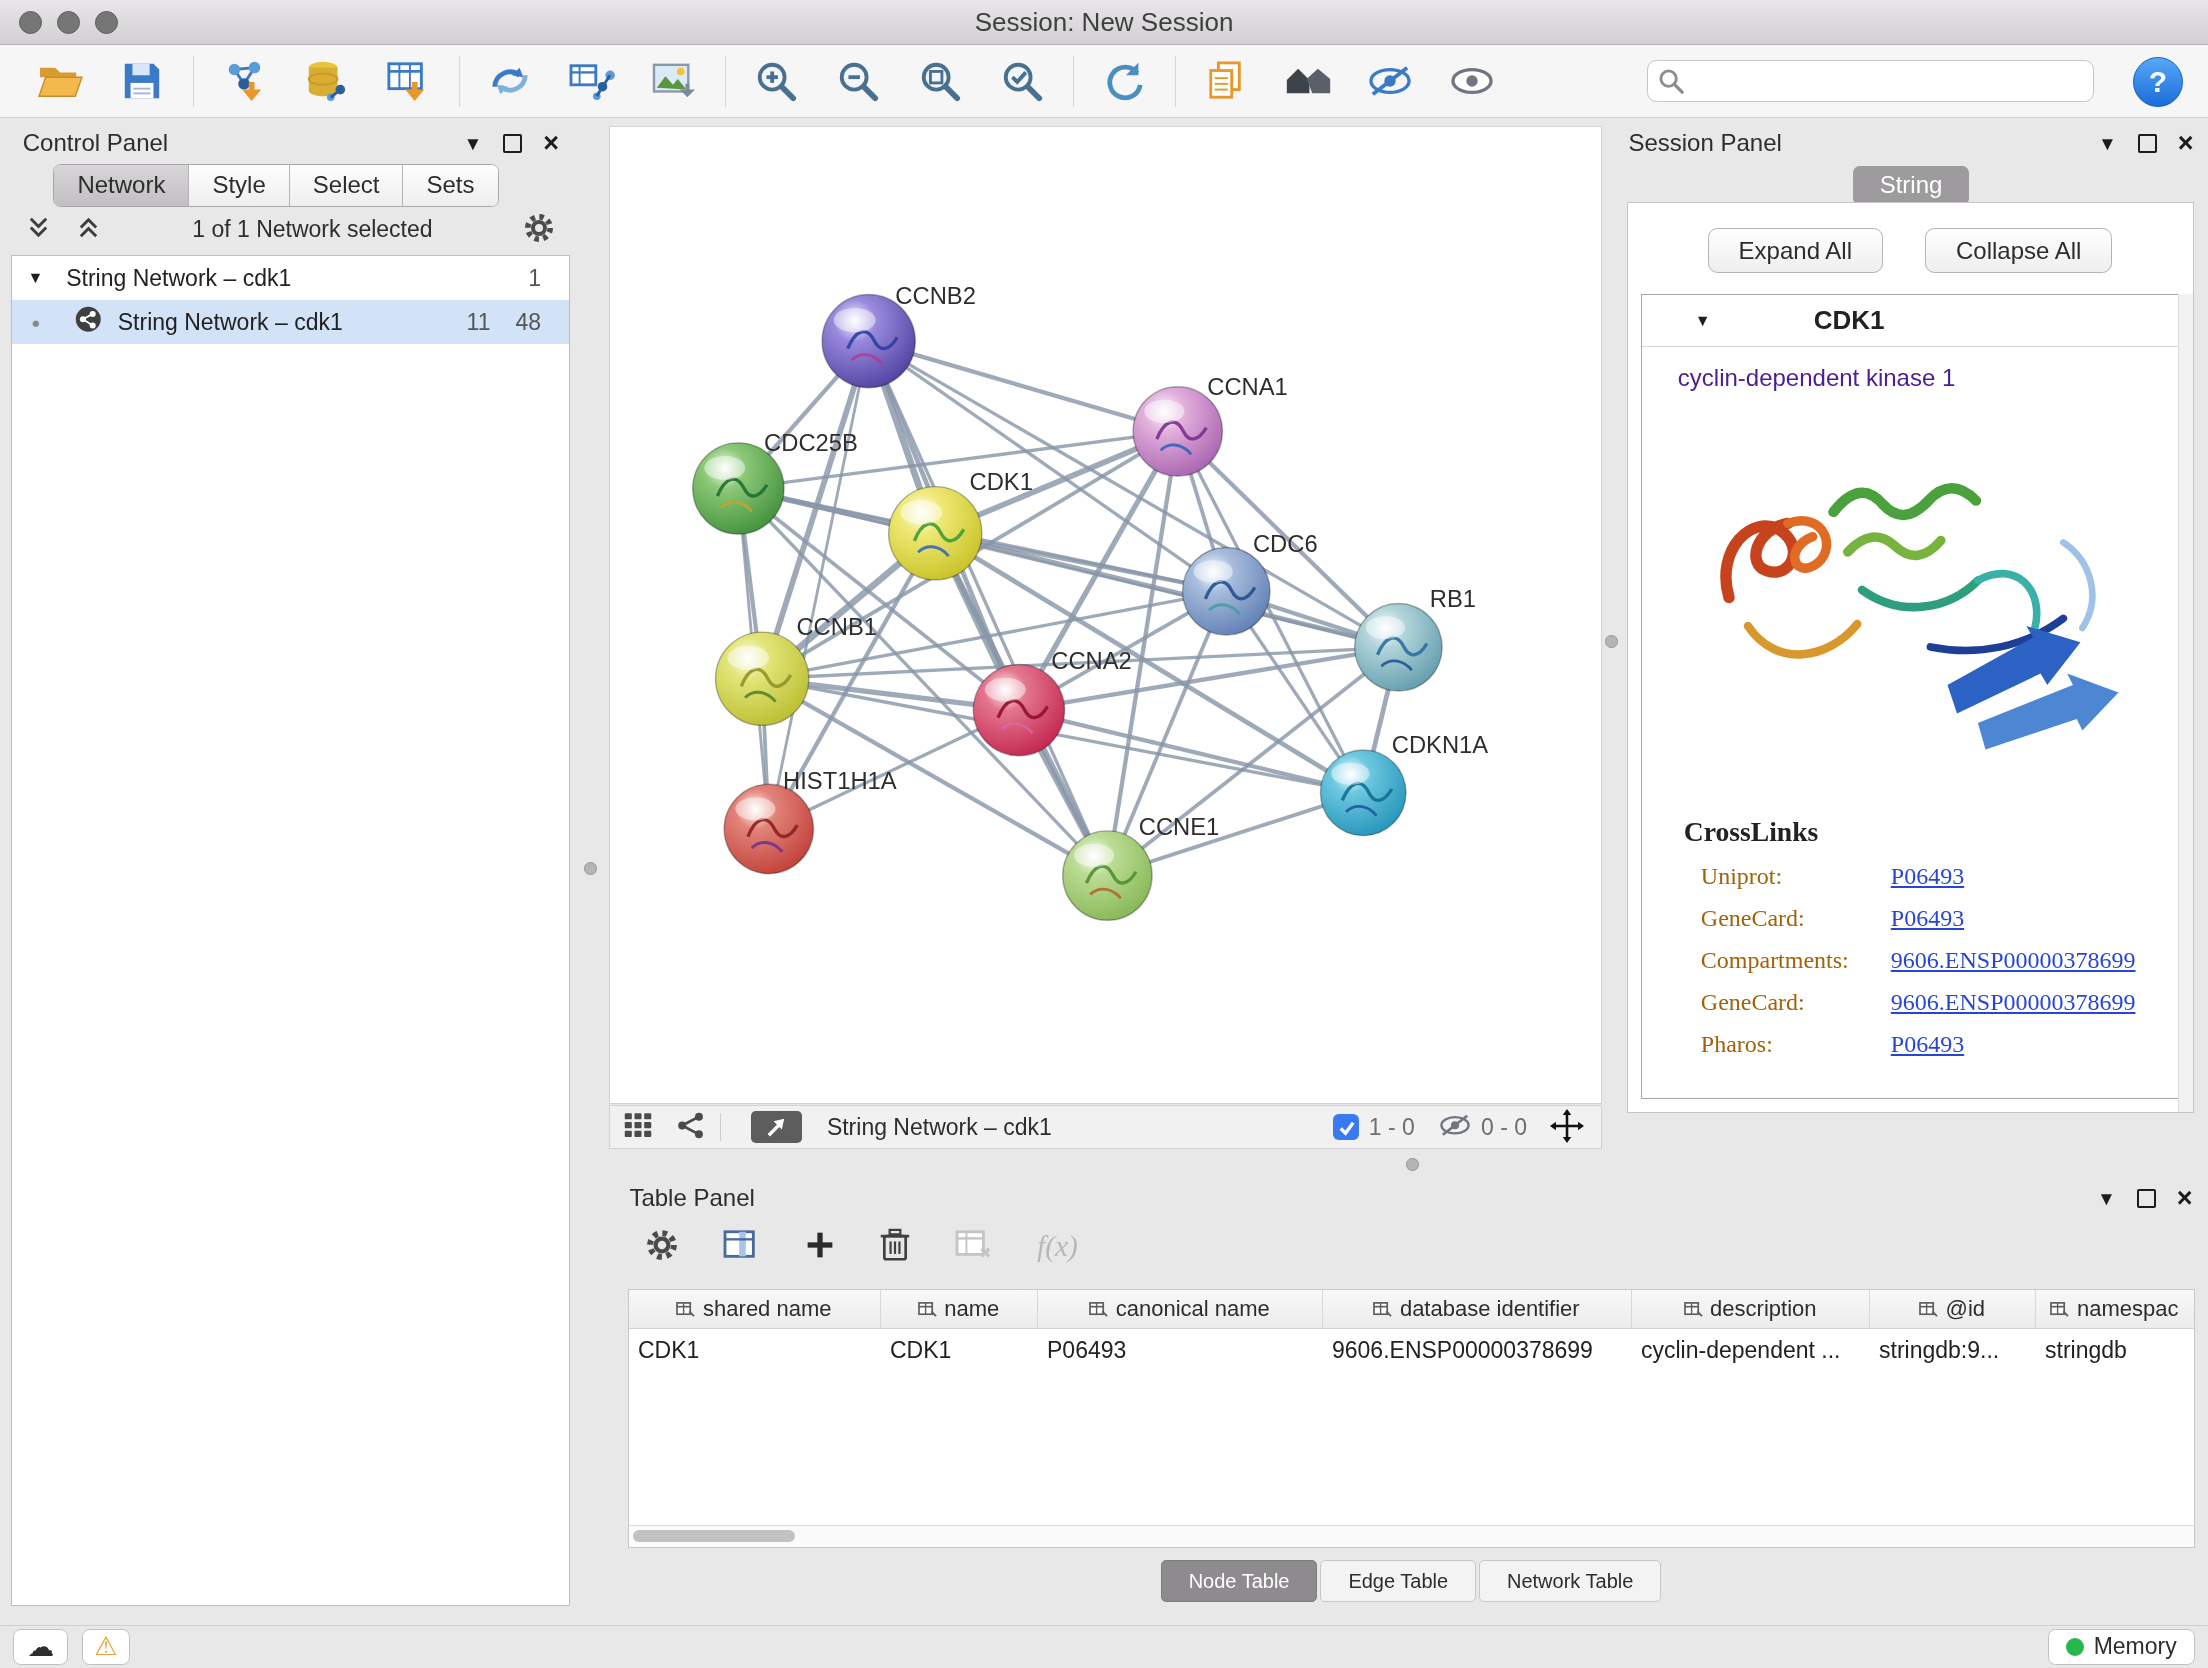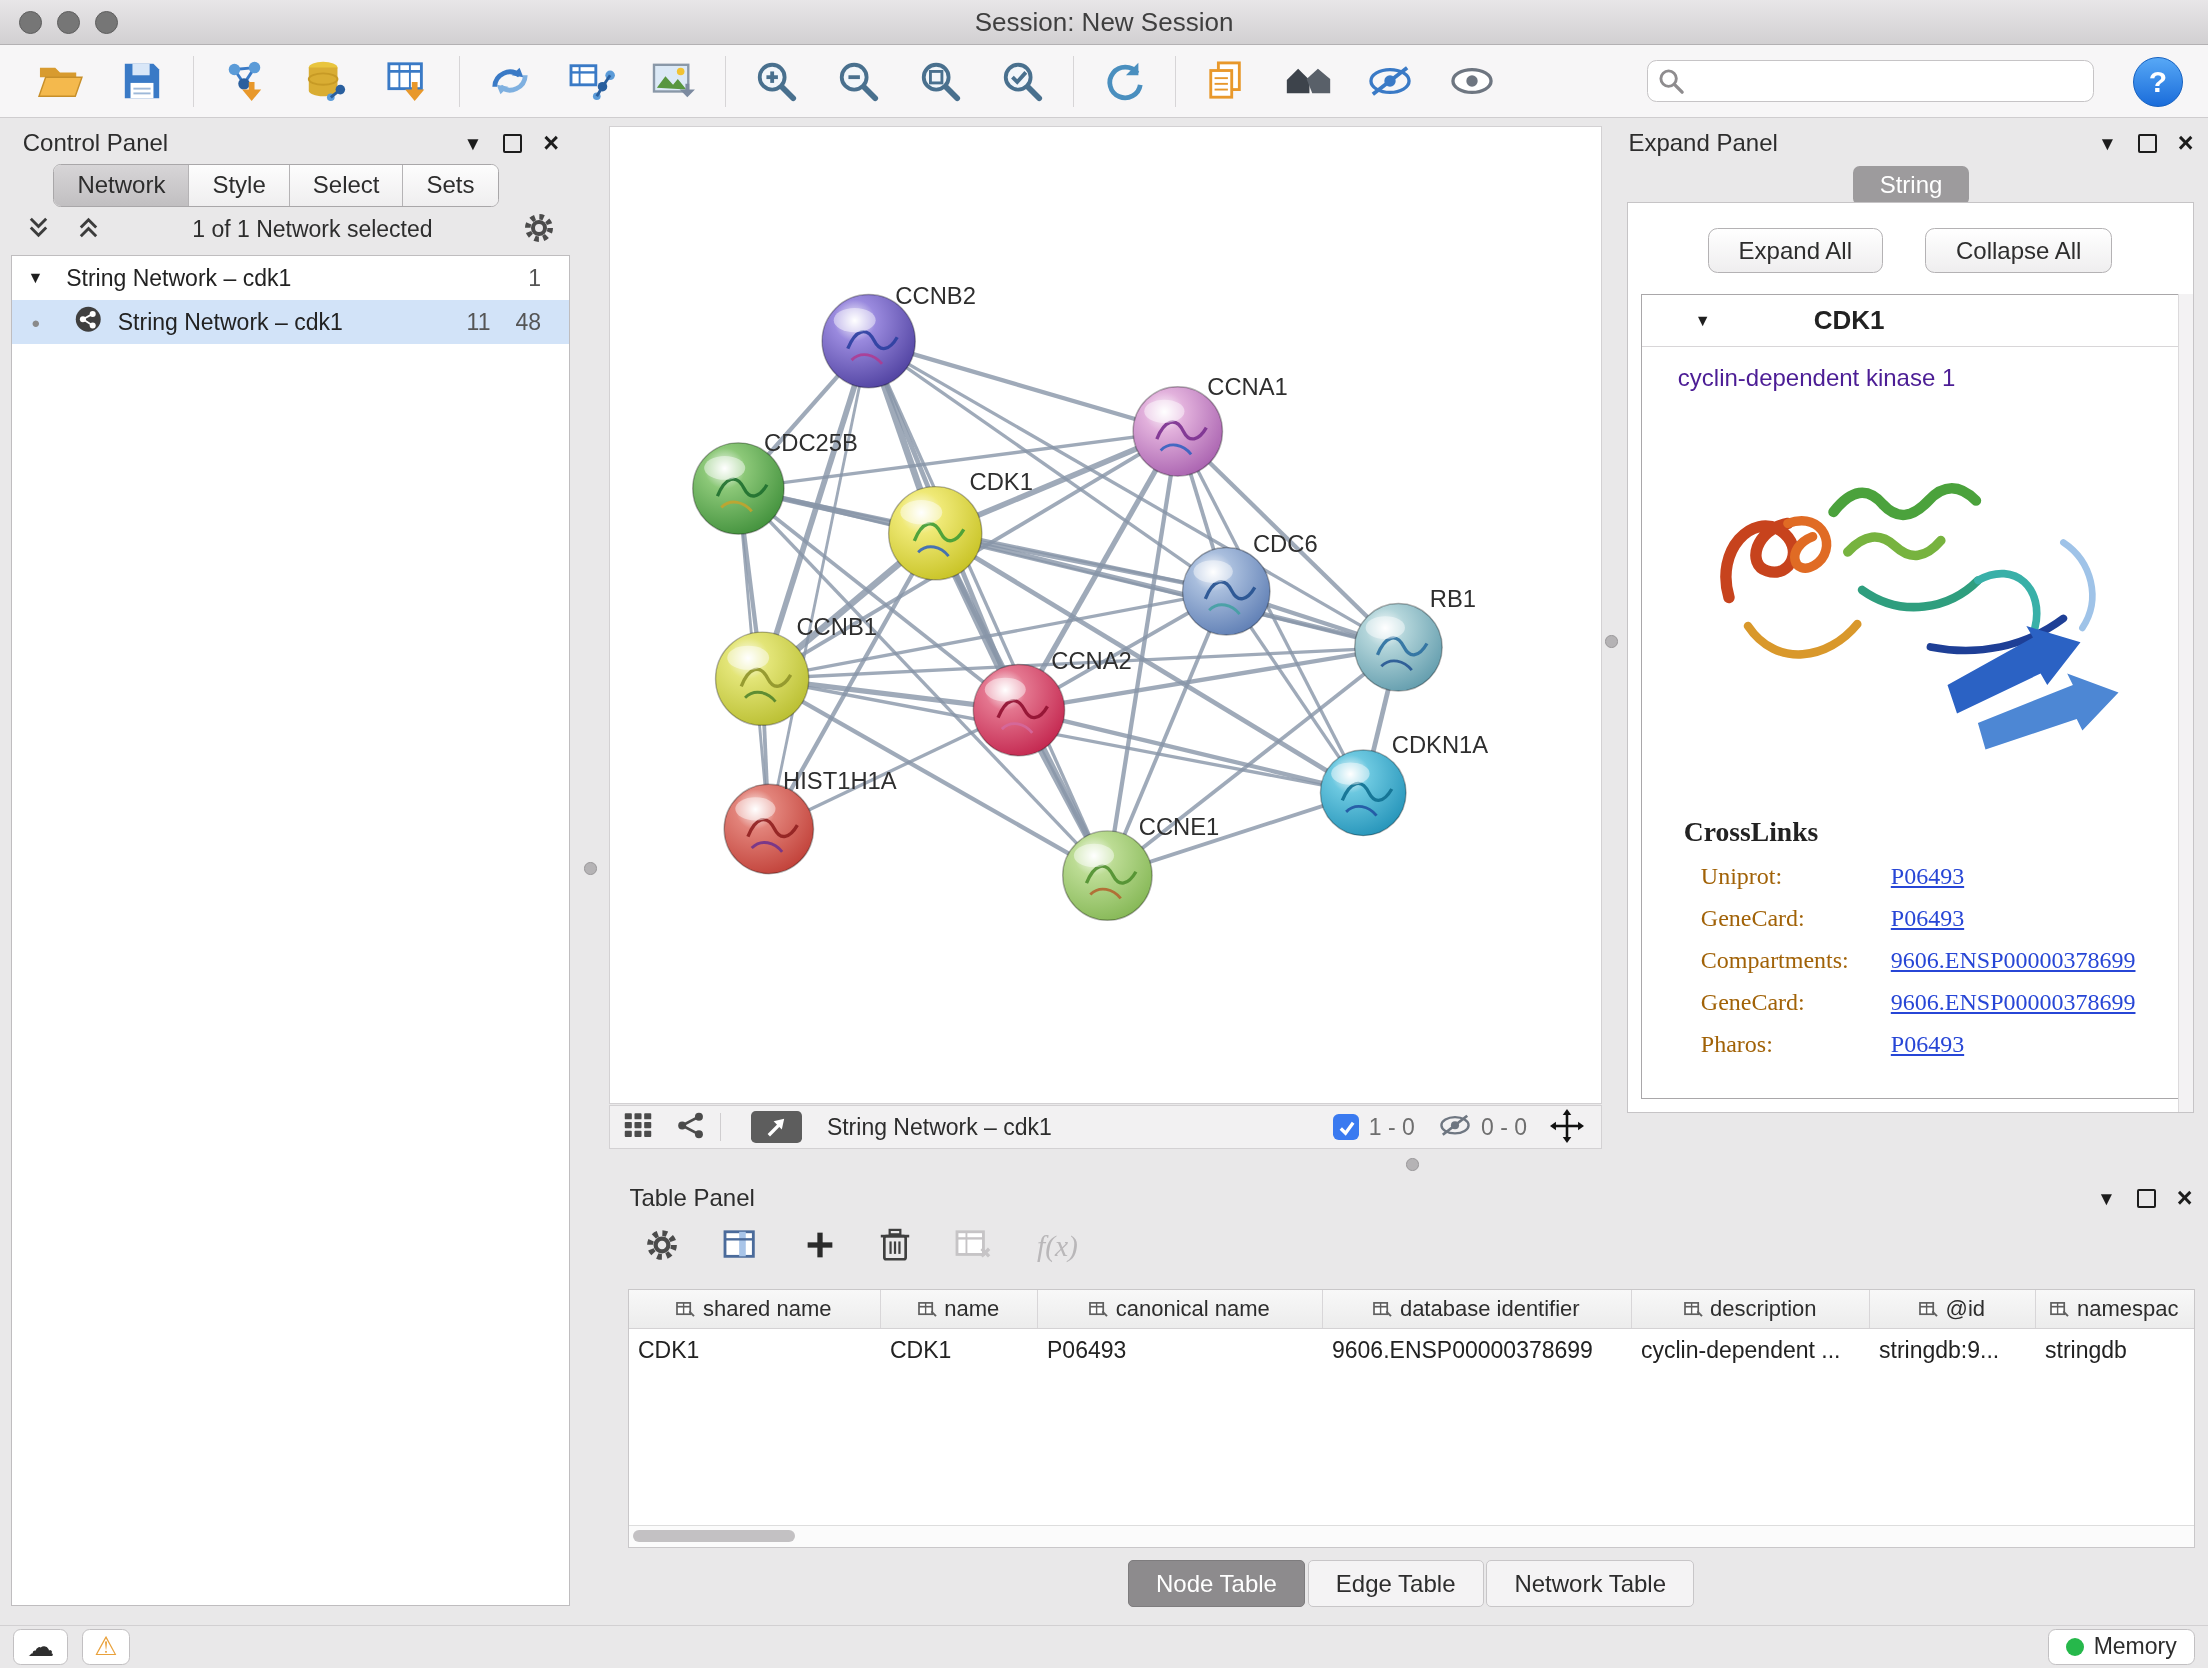--- a/index.html
+++ b/index.html
@@ -97,21 +97,21 @@
   .thead{display:flex;height:38px;background:linear-gradient(#f8f8f8,#ececec);border-bottom:1px solid #d4d2d4}
   .th{display:flex;align-items:center;justify-content:center;gap:7.6px;font-size:22px;color:#2d2d2d;
     border-right:1px solid #d8d6d8;box-sizing:border-box;overflow:hidden;white-space:nowrap;cursor:pointer}
   .trow{display:flex;height:42px}
   .td{font-size:23px;display:flex;align-items:center;padding-left:9.5px;box-sizing:border-box;
     overflow:hidden;white-space:nowrap}
   .c0{width:252px}.c1{width:157px}.c2{width:285px}.c3{width:309px}.c4{width:238px}.c5{width:166px}.c6{width:158px}
   .hscroll{position:absolute;left:0;right:0;bottom:0;height:21px;border-top:1px solid #ddd;background:#fbfbfb}
   .hthumb{position:absolute;left:4.8px;top:3.8px;width:162px;height:12.4px;border-radius:6.7px;background:#c3c1c3;cursor:pointer}
   .tp-tabs{position:absolute;left:0;right:0;top:379px;display:flex;justify-content:center;gap:2.9px}
-  .tp-tab{font-size:24px;padding:8.6px 27px;border:1px solid #c8c6c8;background:#f4f3f4;color:#2d2d2d;
+  .tp-tab{font-size:20px;padding:8.6px 27px;border:1px solid #c8c6c8;background:#f4f3f4;color:#2d2d2d;
     border-radius:5px;cursor:pointer}
   .tp-tab.sel{background:#8d8b8d;color:#fff;border-color:#7e7c7e}
 
   
   .statusbar{position:absolute;left:0;right:0;bottom:0;height:42px;background:#e9e8e9;border-top:1px solid #d2d0d2}
   .sb-btn{position:absolute;top:2.9px;background:#fff;border:1px solid #c2c0c2;border-radius:7.6px;
     display:flex;align-items:center;justify-content:center;height:36px;box-sizing:border-box;cursor:pointer}
   .cloud{left:13.3px;width:55px;font-size:27px;color:#2e2e2e}
   .warn{left:82px;width:48px;font-size:26px;color:#e9a13b}
   .memory{right:13.3px;padding:0 17px;gap:9.5px;font-size:23px;color:#2d2d2d}
@@ -568,21 +568,21 @@
           <path d="M20 40l5-7h-10z" fill="#111"></path>
           <path d="M0 20l7-5v10z" fill="#111"></path>
           <path d="M40 20l-7-5v10z" fill="#111"></path>
         </svg>
     </span>
   </span>
 </div>
 
 <div id="results-panel">
   <div class="panel-hdr">
-    <span class="ttl">Expand Panel</span>
+    <span class="ttl">Session Panel</span>
     <span class="hdr-icons">
       <span class="hi">▼</span>
       <span class="hi sq"></span>
       <span class="hi x">×</span>
     </span>
   </div>
   <div class="rp-tabrow">
     <span class="rp-tab">String</span>
   </div>
   <div class="rp-outer">

